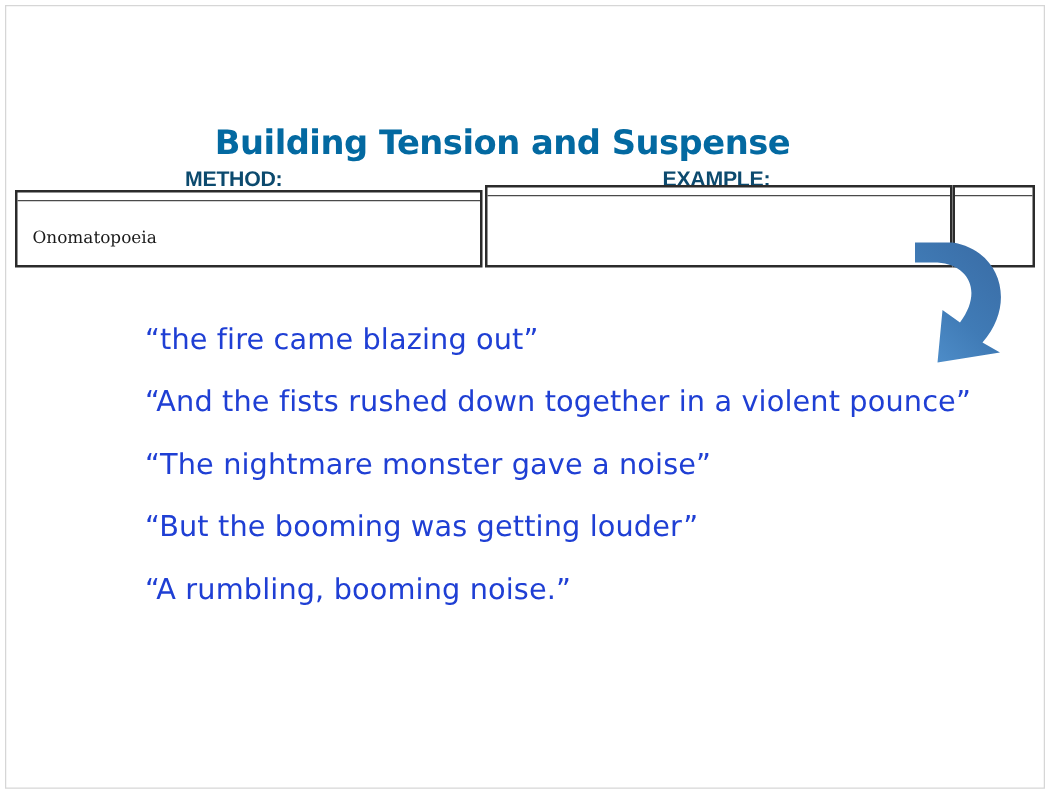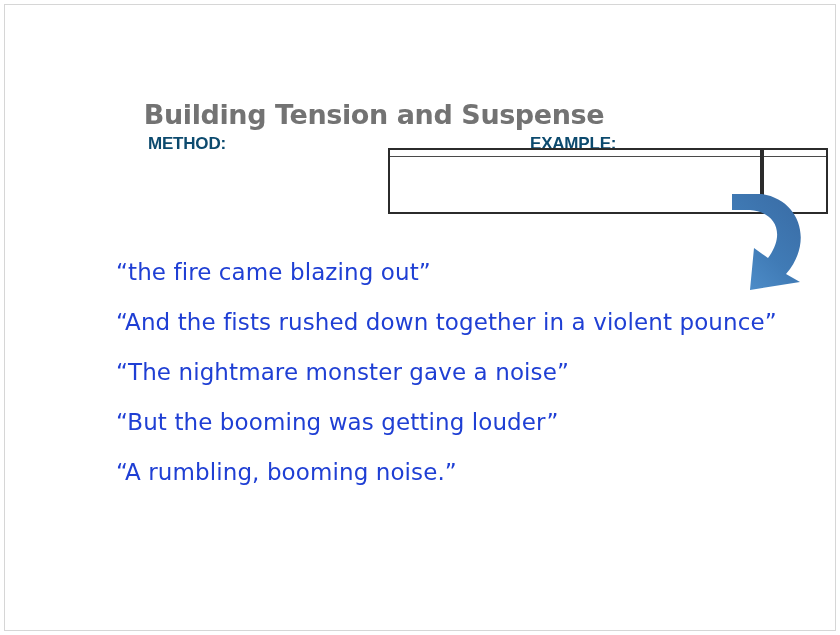--- a/index.html
+++ b/index.html
@@ -36,23 +36,24 @@
   #slide-title {
     position: absolute;
     left: 0;
     top: 101px;
     width: 748px;
     text-align: center;
     font-family: "DejaVu Sans", sans-serif;
     font-weight: bold;
     font-size: 27px;
     letter-spacing: -0.4px;
-    color: #737373;
+    color: #0369a1;
     line-height: 1;
     white-space: nowrap;
+    padding-left: 28px;
   }
 
   
   .col-header {
     position: absolute;
     font-family: Liberation Sans, sans-serif;
     font-weight: bold;
     font-size: 17px;
     letter-spacing: -0.2px;
     color: #0c4a6e;
@@ -127,20 +128,23 @@
 <div id="slide">
 
   <div id="page-frame"></div>
 
   <div id="slide-title">Building Tension and Suspense</div>
 
   <div class="col-header" id="hdr-method">METHOD:</div>
   <div class="col-header" id="hdr-example">EXAMPLE:</div>
   <div class="col-header" id="hdr-page">PAGE:</div>
 
+  <div class="tbl-box" id="box-method">
+    <div id="cell-method-text">Onomatopoeia</div>
+  </div>
 
   <div class="tbl-box" id="box-example"></div>
 
   <div class="tbl-box" id="box-page"></div>
 
   <svg id="curved-arrow" viewBox="0 0 116 116">
     <defs>
       <linearGradient id="arrGrad" x1="0.85" y1="0" x2="0.1" y2="1">
         <stop offset="0%" stop-color="#3a6da6"></stop>
         <stop offset="55%" stop-color="#407bb6"></stop>

